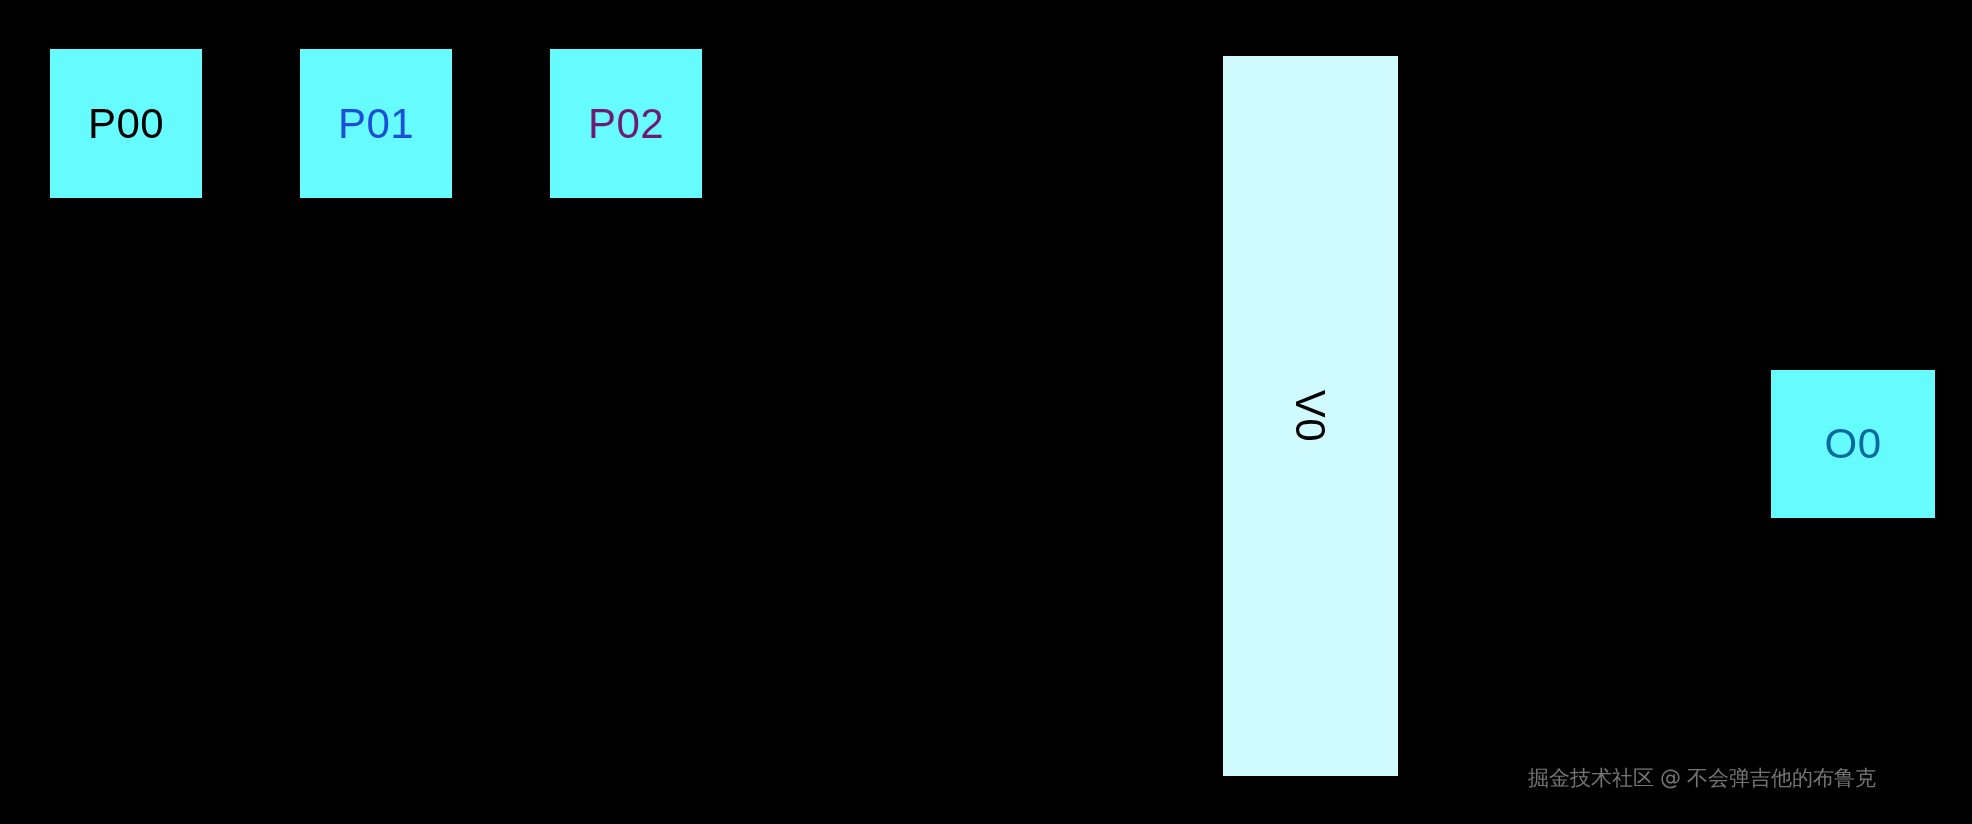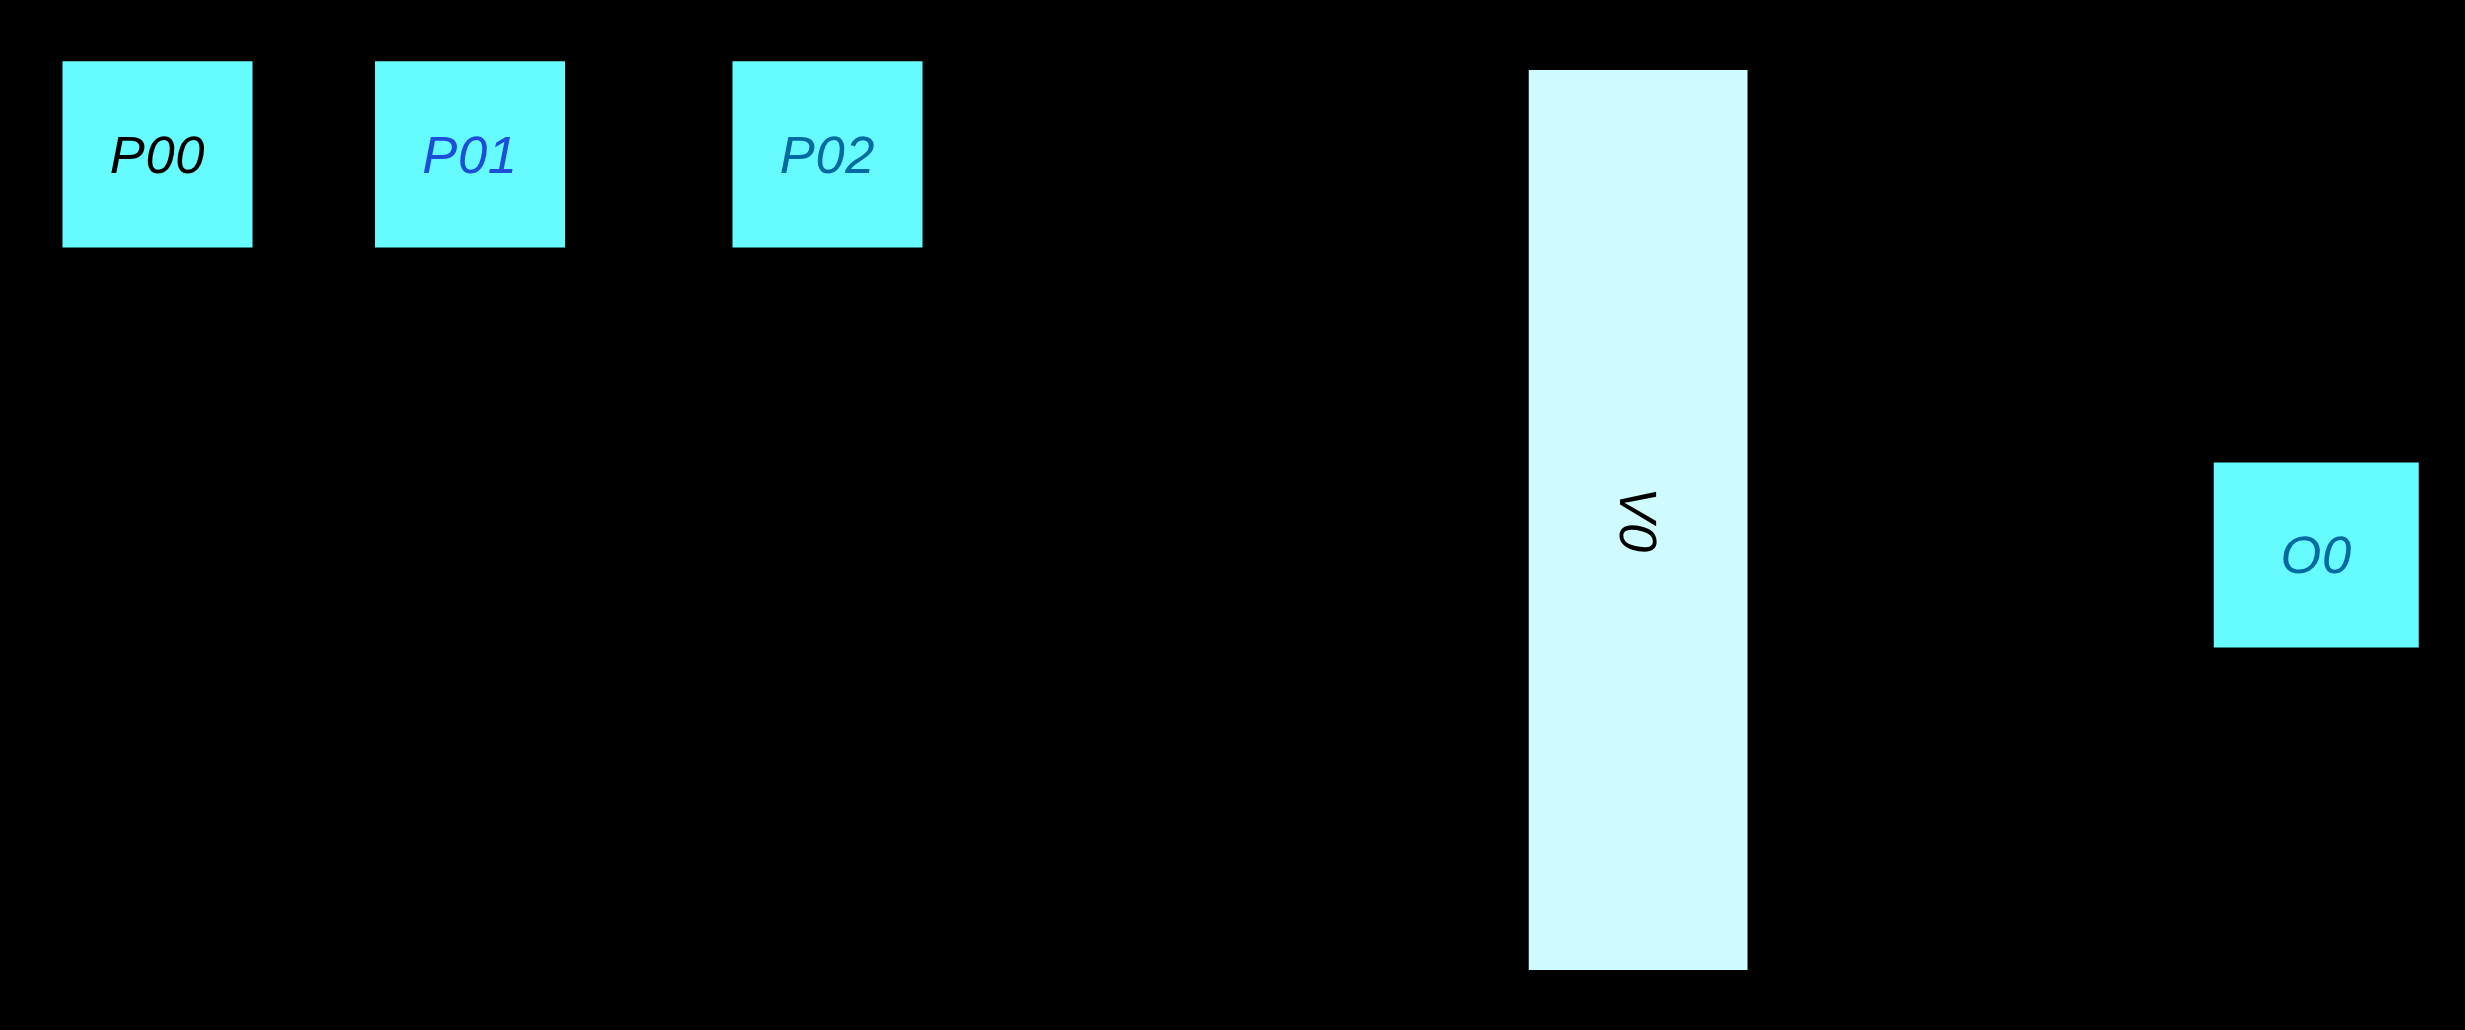--- a/index.html
+++ b/index.html
@@ -20,21 +20,20 @@
     position: absolute;
     box-sizing: border-box;
     display: flex;
     align-items: center;
     justify-content: center;
     color: #000000;
     font-weight: 400;
     letter-spacing: 0.5px;
     line-height: 1;
     user-select: none;
-    font-style: italic;
   }
   .node-label {
     display: block;
     white-space: nowrap;
   }
   .node.rotated .node-label {
     transform: rotate(90deg);
     transform-origin: center center;
   }
   .watermark {
@@ -59,27 +58,32 @@
 <div id="canvas" style="width: 1972px; height: 824px; background: rgb(0, 0, 0);">
 
   <div class="node" style="left: 50px; top: 49px; width: 152px; height: 149px; background: rgb(102, 251, 255); font-size: 42px; color: rgb(0, 0, 0);">
     <span class="node-label">P00</span>
   </div>
 
   <div class="node" style="left: 300px; top: 49px; width: 152px; height: 149px; background: rgb(102, 251, 255); font-size: 42px; color: #1d4ed8;">
     <span class="node-label">P01</span>
   </div>
 
-  <div class="node" style="left: 550px; top: 49px; width: 152px; height: 149px; background: rgb(102, 251, 255); font-size: 42px; color: #0369a1; margin-left: 36px;">
+  <div class="node" style="left: 550px; top: 49px; width: 152px; height: 149px; background: rgb(102, 251, 255); font-size: 42px; color: #701a75;">
     <span class="node-label">P02</span>
   </div>
 
 
   <div class="node rotated" style="left: 1223px; top: 56px; width: 175px; height: 720px; background: rgb(207, 251, 255); font-size: 42px; color: rgb(0, 0, 0);">
     <span class="node-label">V0</span>
   </div>
 
   <div class="node" style="left: 1771px; top: 370px; width: 164px; height: 148px; background: rgb(102, 251, 255); font-size: 42px; color: #0369a1;">
     <span class="node-label">O0</span>
   </div>
 
+  <div class="watermark" style="left: 1528px; top: 768px;">
+    <span class="wm-text">掘金技术社区</span>
+    <span class="wm-text">@</span>
+    <span class="wm-text">不会弹吉他的布鲁克</span>
+  </div>
 
 </div>
 
 </body></html>

